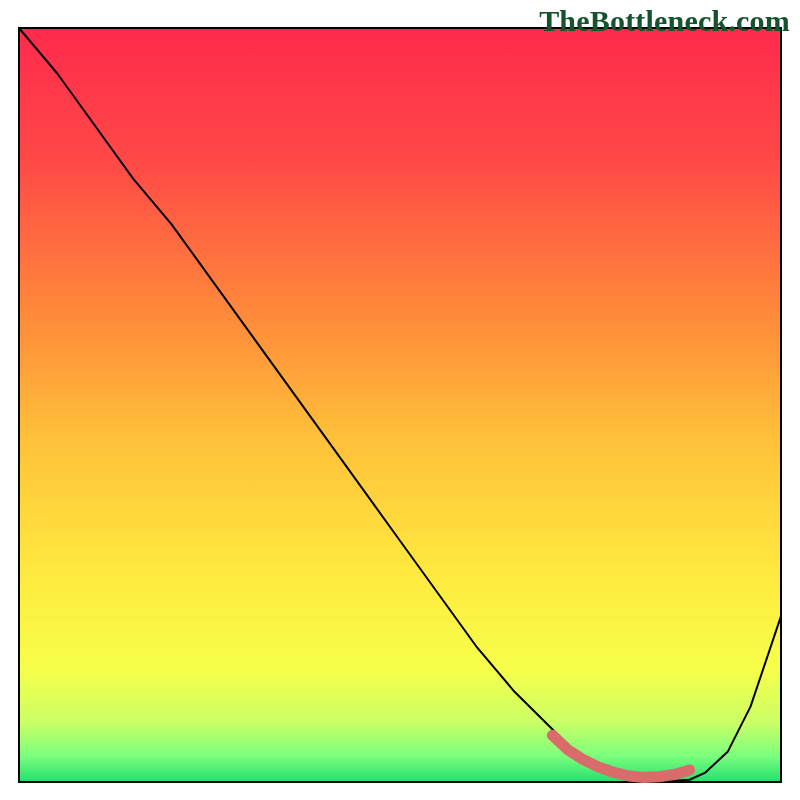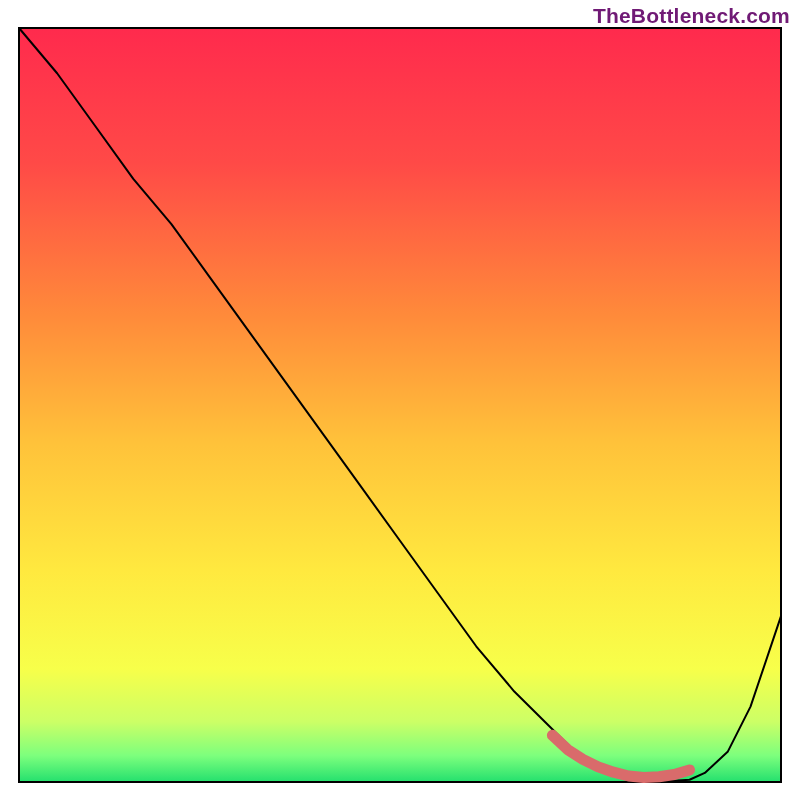--- a/index.html
+++ b/index.html
@@ -13,25 +13,26 @@
   }
   .wrap {
     position: relative;
     width: 800px;
     height: 800px;
   }
   .watermark {
     position: absolute;
     top: 4px;
     right: 10px;
-    font-size: 21px;
+    font-size: 30px;
     font-weight: 600;
-    color: #701a75;
+    color: #14532d;
     letter-spacing: 0.2px;
     z-index: 5;
+    font-family: Liberation Serif, serif;
   }
   svg.chart {
     position: absolute;
     left: 0;
     top: 0;
     width: 800px;
     height: 800px;
   }
 </style>
 </head>

